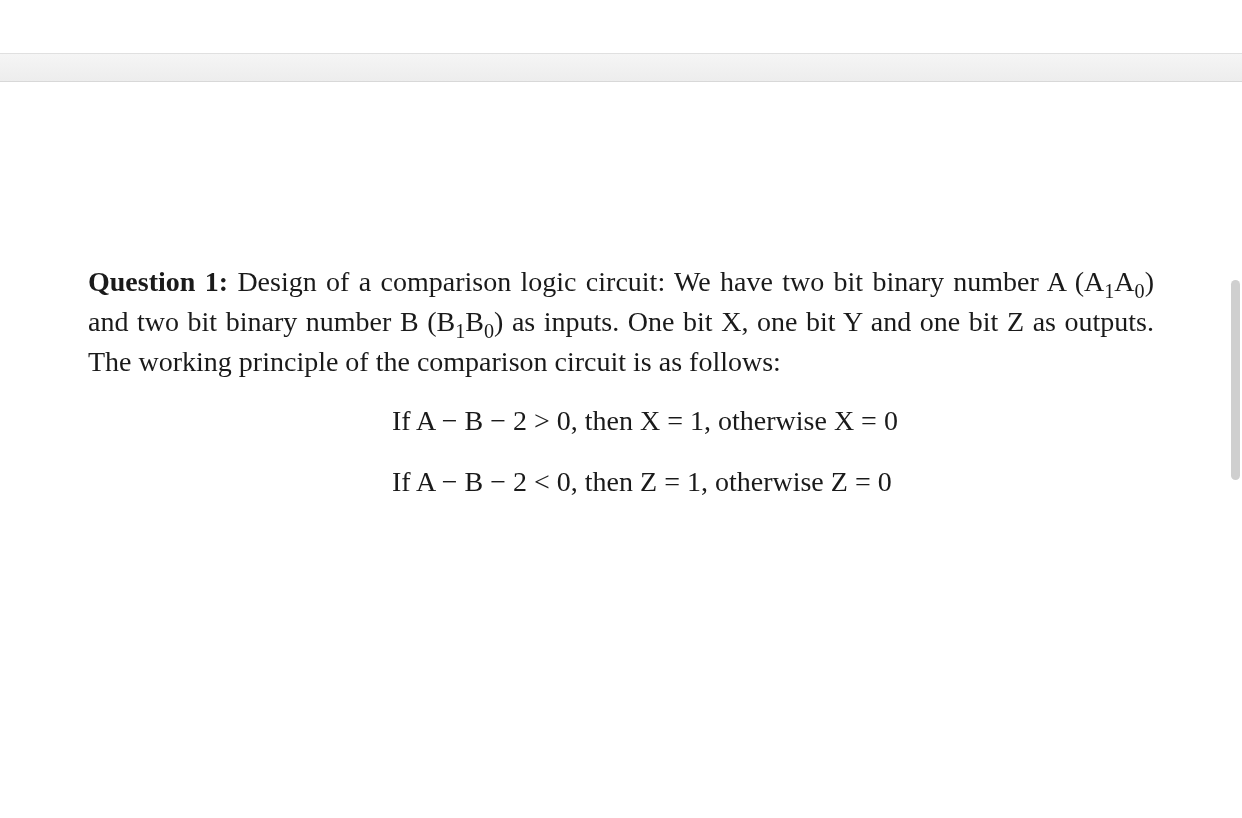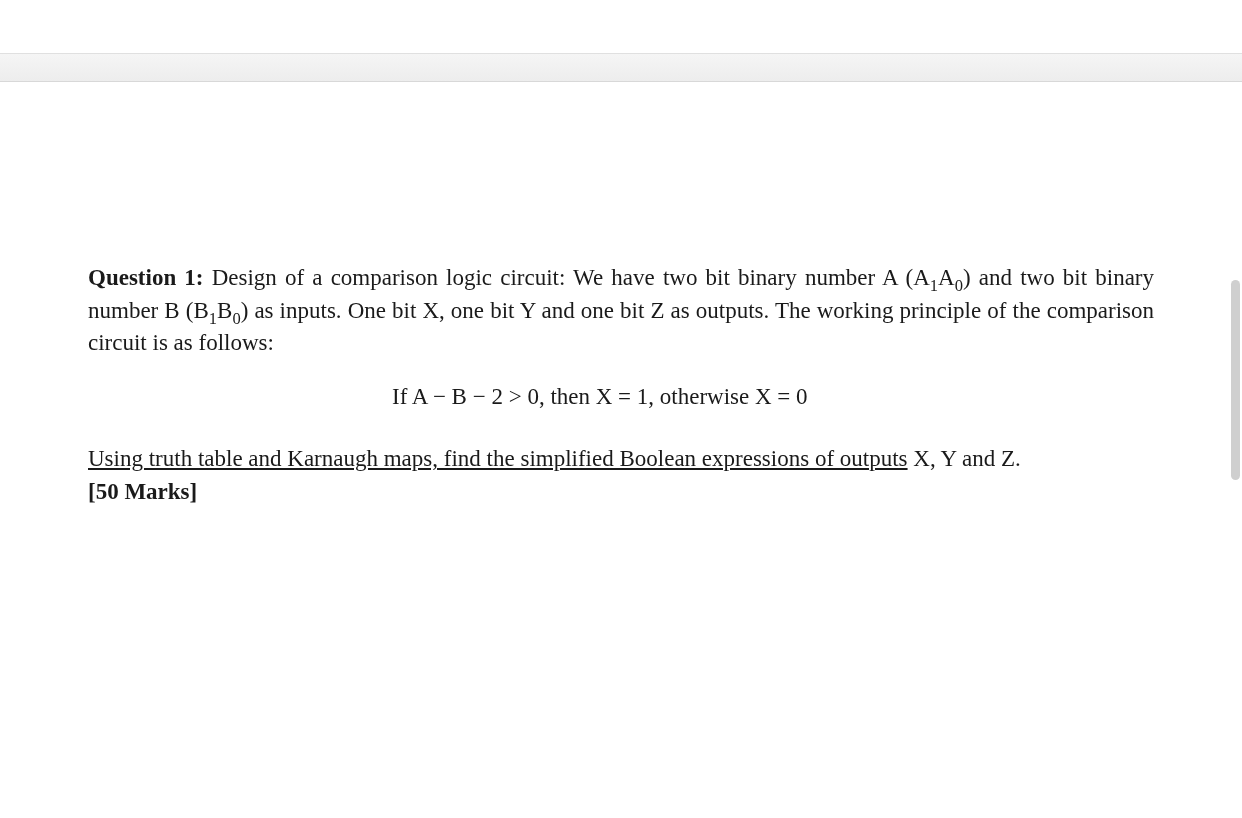--- a/index.html
+++ b/index.html
@@ -21,21 +21,21 @@
       border-bottom: 1px solid #e0e0e0;
     }
     .grey-band {
       width: 100%;
       height: 28px;
       background: linear-gradient(to bottom, #f5f5f5, #ededed);
       border-bottom: 1px solid #d8d8d8;
     }
     .content {
       padding: 180px 88px 0 88px;
-      font-size: 23px;
+      font-size: 28px;
       color: #1a1a1a;
       line-height: 1.42;
     }
     .question-heading {
       font-weight: bold;
     }
     .paragraph {
       text-align: justify;
       margin-bottom: 16px;
     }
@@ -77,21 +77,18 @@
 <div class="top-band"></div>
 <div class="grey-band"></div>
 
 <div class="content">
   <p class="paragraph">
     <span class="question-heading">Question 1:</span><span> Design of a comparison logic circuit: We have two bit binary number A (A</span><sub>1</sub><span>A</span><sub>0</sub><span>) and two bit binary number B (B</span><sub>1</sub><span>B</span><sub>0</sub><span>) as inputs. One bit X, one bit Y and one bit Z as outputs. The working principle of the comparison circuit is as follows:</span>
   </p>
 
   <div class="conditions">
     <div class="condition-line">If A − B − 2 &gt; 0, then X = 1, otherwise X = 0</div>
+    <div class="condition-line">If A − B − 2 &lt; 0, then Z = 1, otherwise Z = 0</div>
   </div>
 
-  <p class="task-line">
-    <span class="underlined">Using truth table and Karnaugh maps, find the simplified Boolean expressions of outputs</span><span>  X, Y and Z. </span><br>
-    <span class="marks">[50 Marks]</span>
-  </p>
 </div>
 
 <div class="scrollbar"></div>
 
 </body></html>

